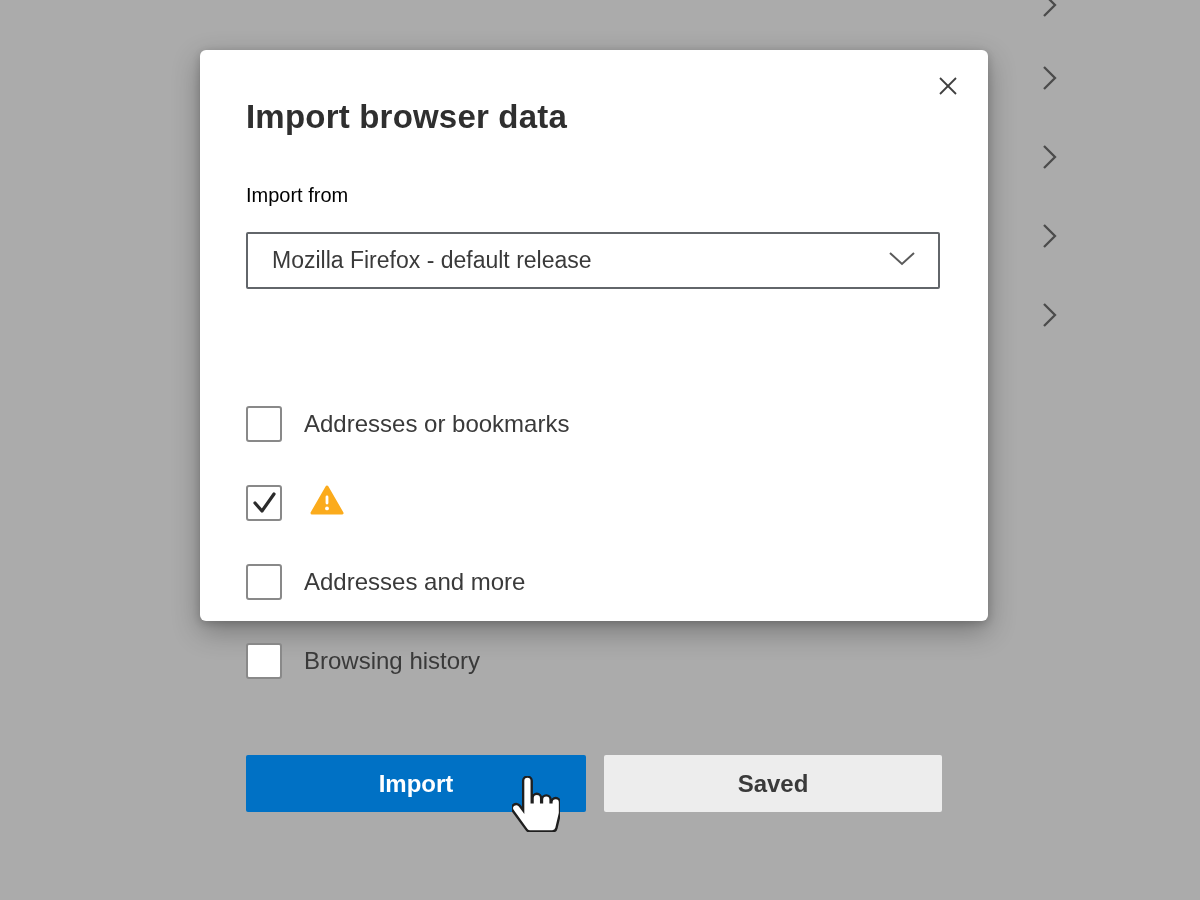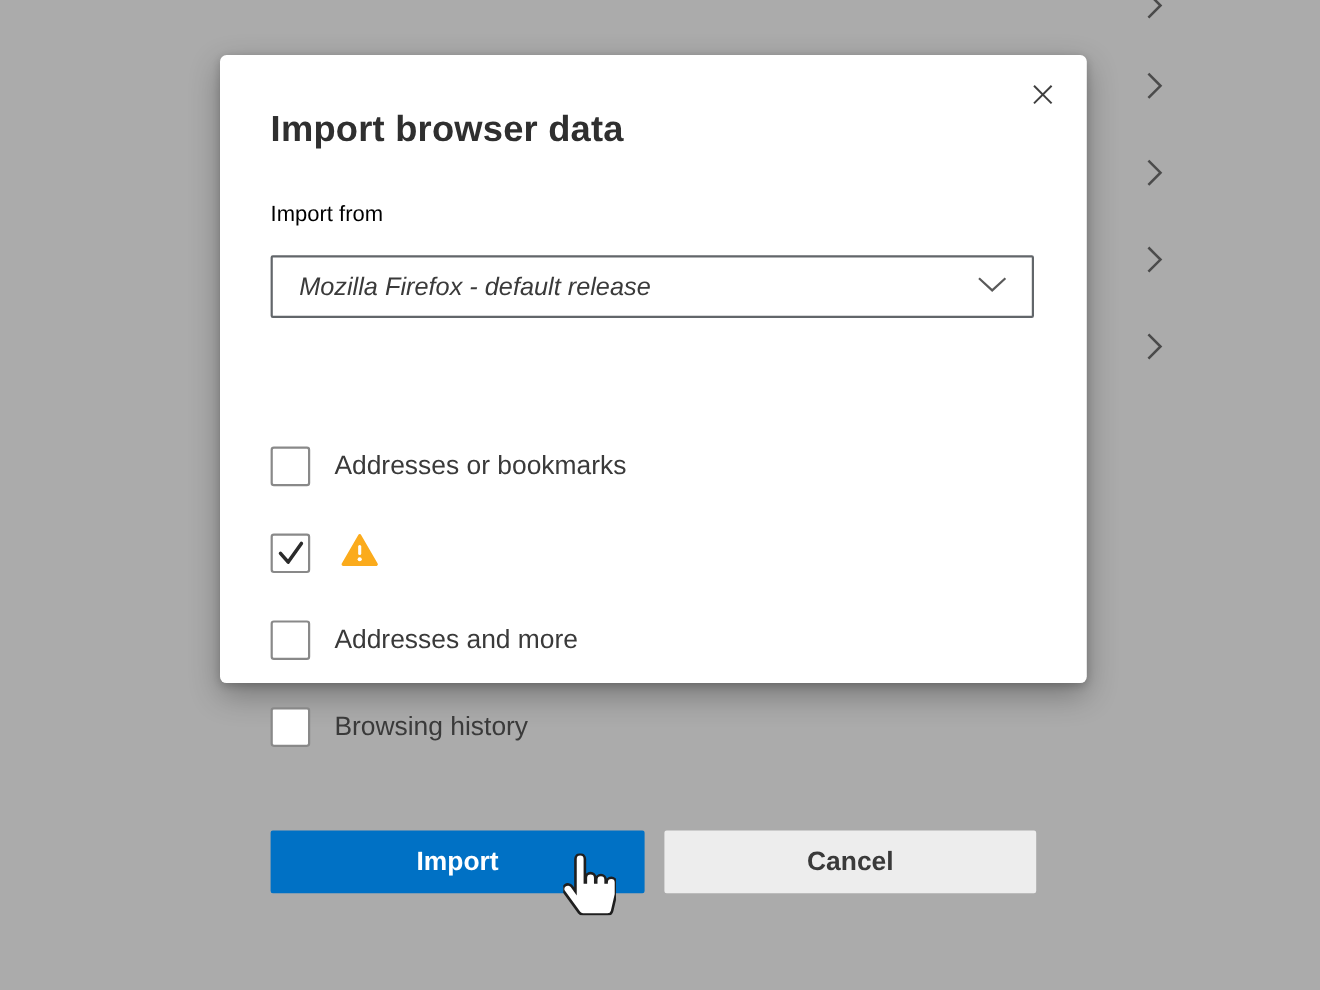--- a/index.html
+++ b/index.html
@@ -32,21 +32,21 @@
     position:absolute; left:46px;
     font-size:20px; color:#000000;
   }
   .lbl-import-from { top:134px; }
   .lbl-choose { top:290px; }
 
   .select-box {
     position:absolute; left:46px; top:182px; width:694px; height:57px;
     background:#fff; border:2px solid #62666a; border-radius:2px;
     display:flex; align-items:center; justify-content:space-between;
-    padding:0 22px 0 24px; cursor:pointer;font-style:italic;
+    padding:0 22px 0 24px; cursor:pointer;
   }
   .select-box .sel-text { font-size:23px; color:#3a3a3a; }
 
   .cb-group { position:absolute; left:46px; top:355px; }
   .cb-row { display:flex; align-items:center; height:37px; margin-bottom:42px; }
   .cb-box {
     width:36px; height:36px; flex:0 0 36px;
     border:2px solid #898989; border-radius:3px; background:#fff;
     display:flex; align-items:center; justify-content:center; cursor:pointer;
   }
@@ -165,21 +165,21 @@
         <span></span>
       </span>
       <span class="cb-label">Browsing history</span>
 
     </div>
 
   </div>
 
   <div class="btn-row">
     <button class="btn btn-primary">Import</button>
-    <button class="btn btn-secondary">Cancel</button>
+    <button class="btn btn-secondary">Saved</button>
   </div>
 
 </div>
 
 <div class="hand-cursor">
   <svg width="48" height="56" viewBox="0 0 448 512">
     <path fill="#ffffff" stroke="#1f1f1f" stroke-width="22" d="M448 240v96c0 3.084-.356 6.159-1.063 9.162l-32 136C410.686 499.23 394.562 512 376 512H168a40.004 40.004 0 0 1-32.35-16.473l-127.997-176c-12.993-17.866-9.043-42.883 8.822-55.876 17.867-12.994 42.884-9.043 55.877 8.823L104 315.992V40c0-22.091 17.909-40 40-40s40 17.909 40 40v200h8v-40c0-22.091 17.909-40 40-40s40 17.909 40 40v40h8v-24c0-22.091 17.909-40 40-40s40 17.909 40 40v24h8c0-22.091 17.909-40 40-40s40 17.909 40 40z"></path>
   </svg>
 </div>
 

